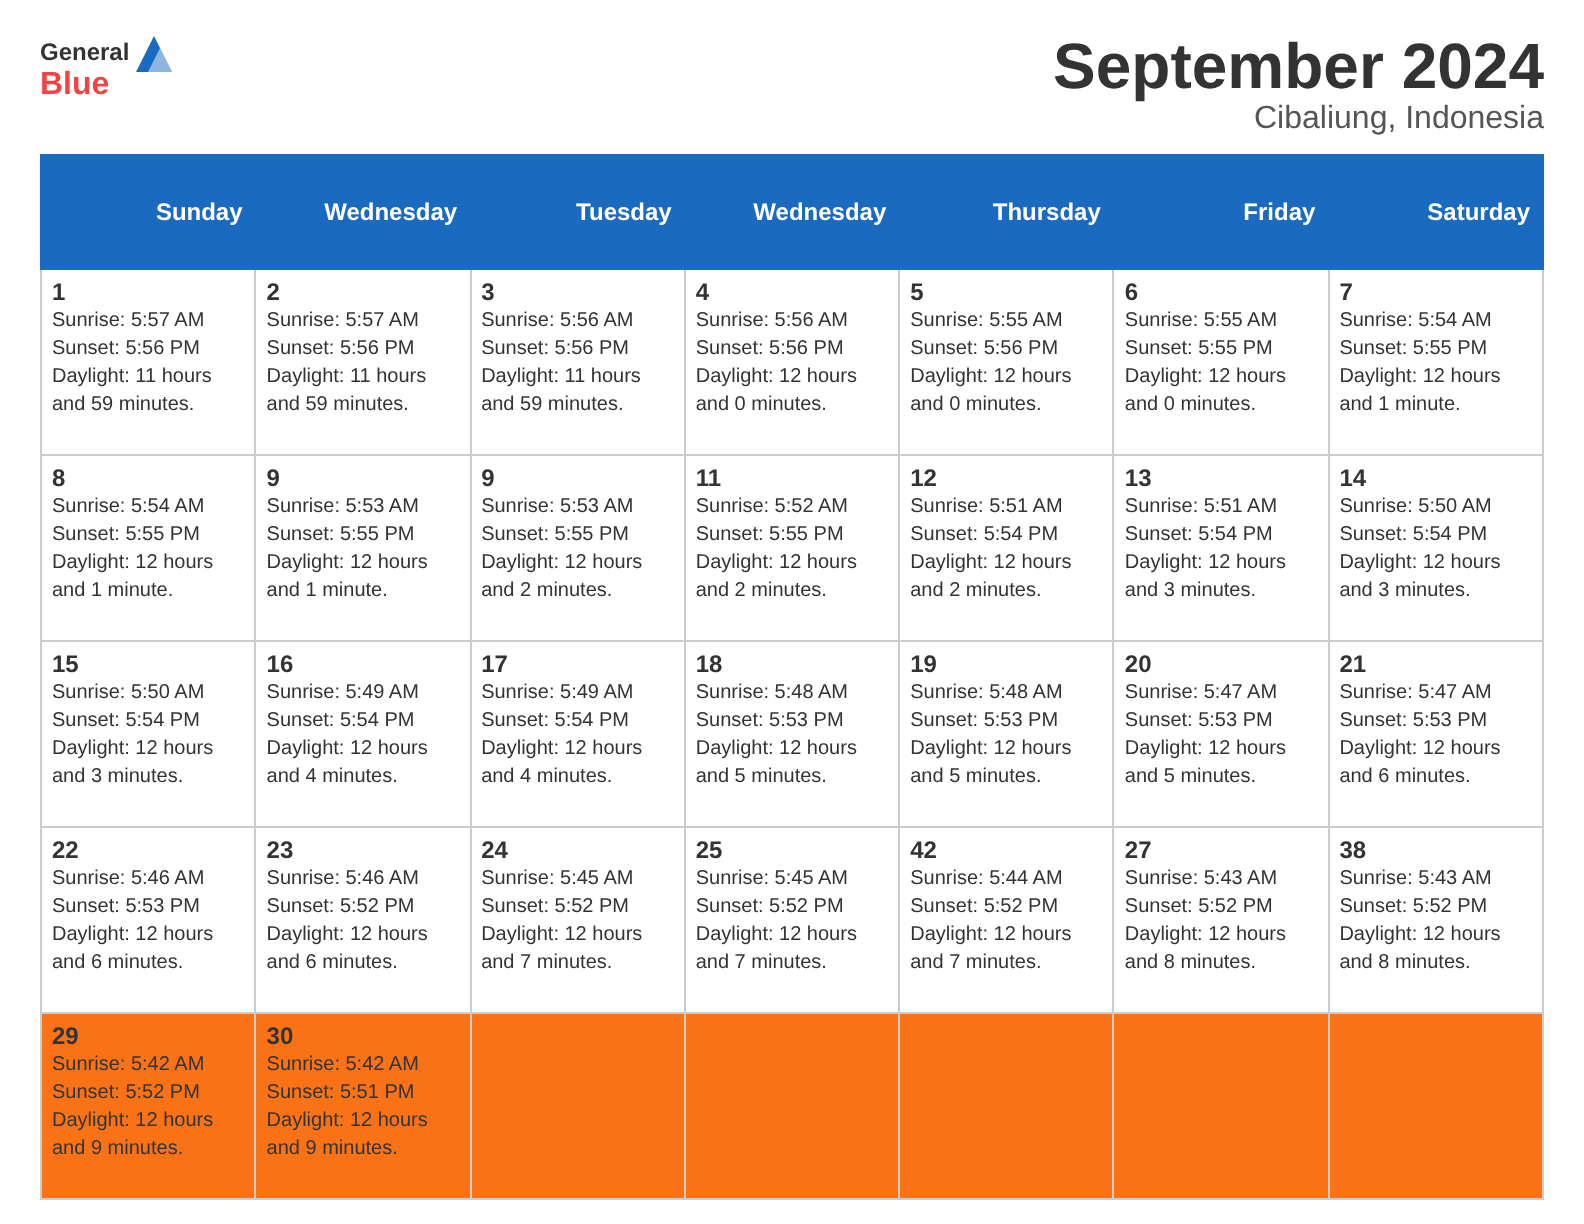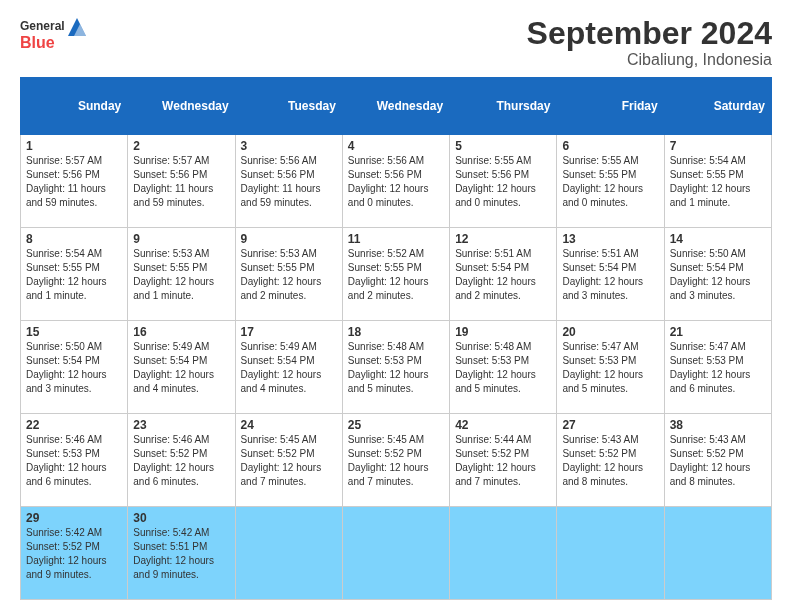--- a/index.html
+++ b/index.html
@@ -59,21 +59,21 @@
     }
     tbody tr td {
       border: 1px solid #ccc;
       vertical-align: top;
       padding: 4px 5px;
       font-size: 9.5px;
       color: #333;
       background: #fff;
     }
     tbody tr:last-child td {
-      background: #7dd3fc;
+      background: #f97316;
     }
     .day-num {
       font-size: 12px;
       font-weight: bold;
       color: #333;
       display: block;
       margin-bottom: 1px;
     }
     .day-info {
       font-size: 10px;

